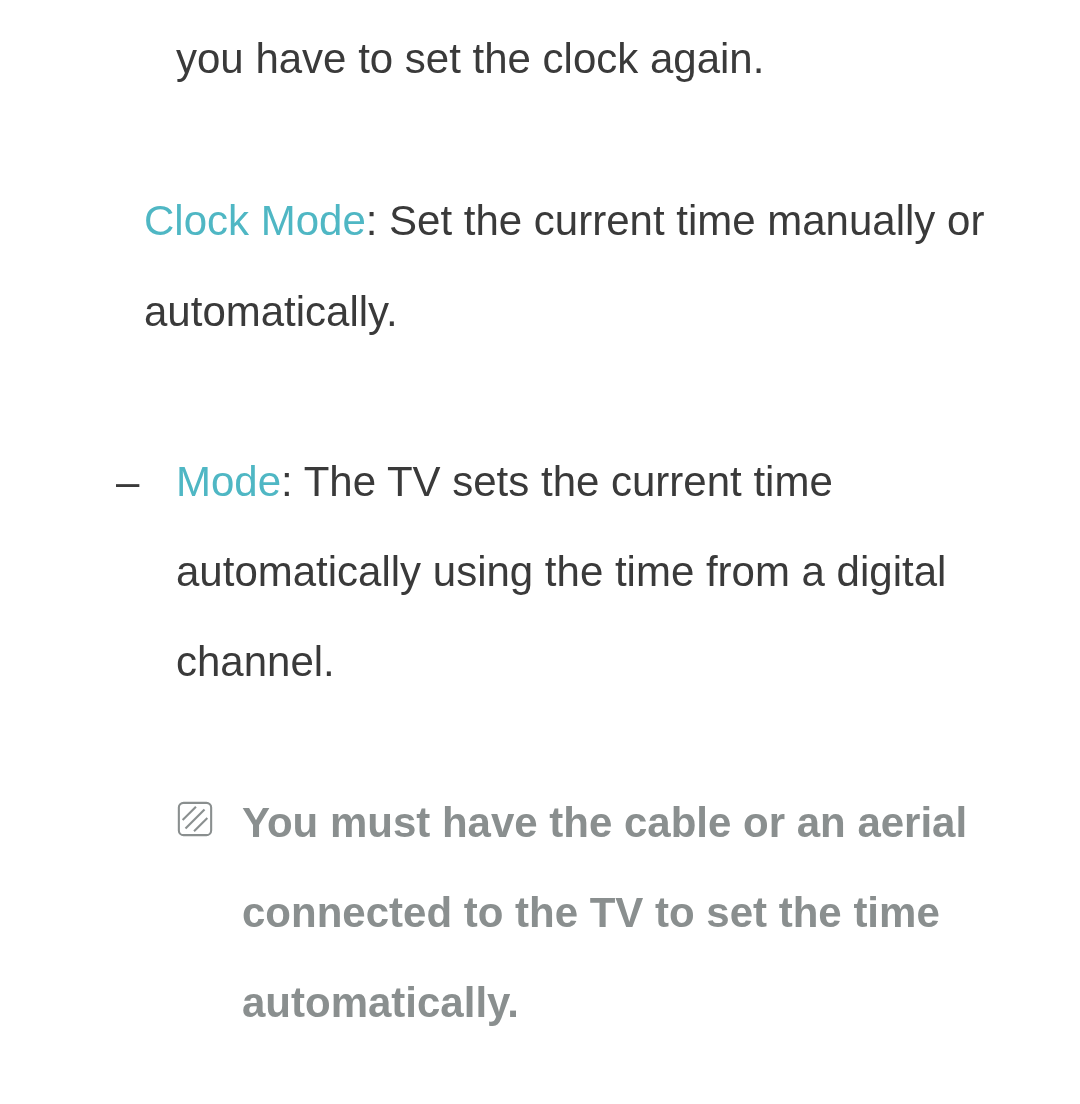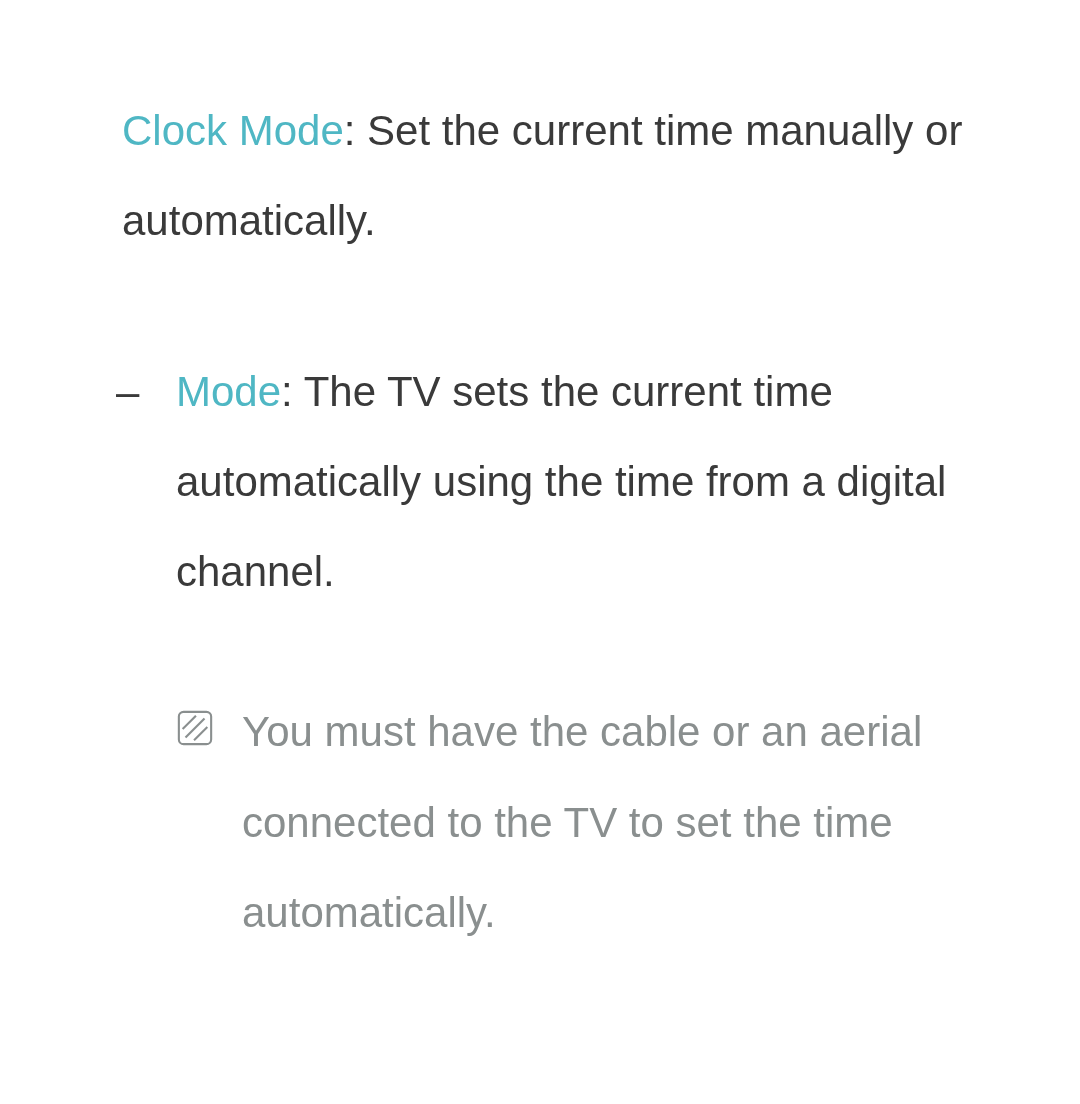--- a/index.html
+++ b/index.html
@@ -20,21 +20,21 @@
     }
     .page {
       padding: 14px 50px 0 50px;
     }
     .line-top {
       margin-left: 126px;
       color: #3a3a3a;
     }
     .block-clock-mode {
       margin-top: 72px;
-      margin-left: 72px;
+      margin-left: 94px;
     }
     .term {
       color: #4fb7c4;
     }
     .block-auto {
       margin-top: 80px;
       margin-left: 66px;
       display: flex;
     }
     .dash {
@@ -59,27 +59,29 @@
       width: 66px;
       padding-top: 22px;
     }
     .note-icon svg {
       width: 38px;
       height: 38px;
       display: block;
     }
     .note-text {
       flex: 1;
+      font-weight: bold;
     }
   </style>
 </head>
 <body>
 
 <div class="page">
 
+  <div class="line-top">you have to set the clock again.</div>
 
   <div class="block-clock-mode">
     <span class="term">Clock Mode</span><span>: Set the current time manually or automatically.</span>
   </div>
 
   <div class="block-auto">
     <div class="dash">–</div>
     <div class="auto-body">
       <span class="term">Mode</span><span>: The TV sets the current time automatically using the time from a digital channel.</span>
     </div>

